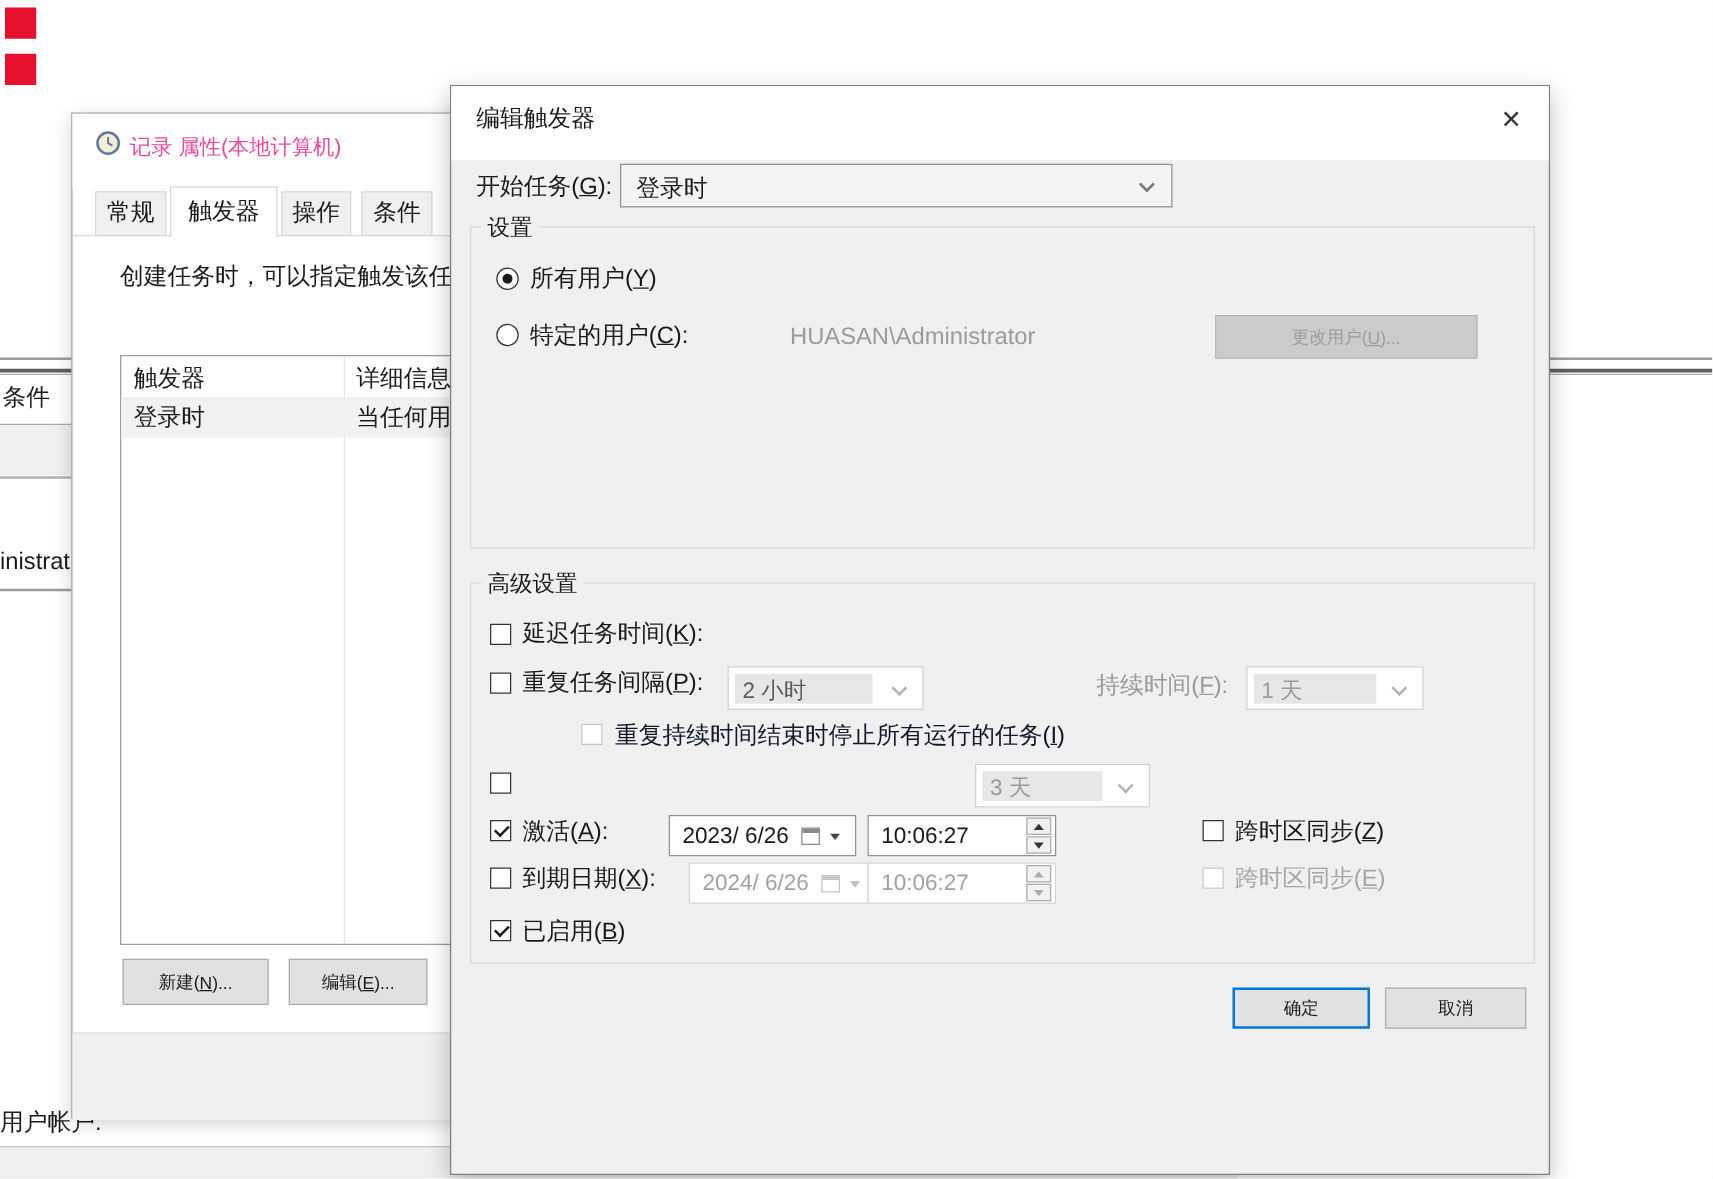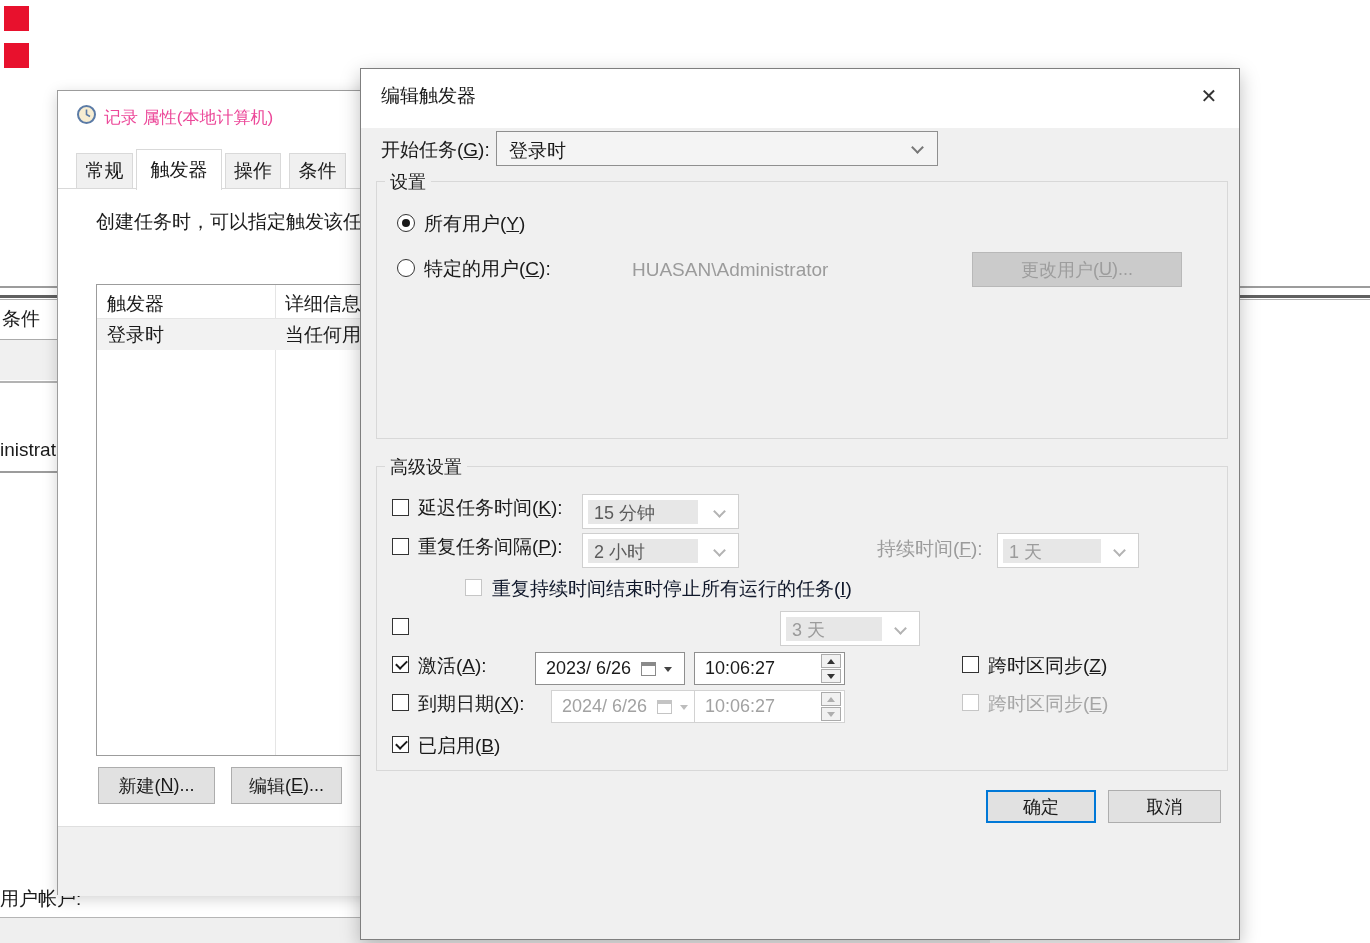--- a/index.html
+++ b/index.html
@@ -15,21 +15,21 @@
   .win { position:absolute; background:#fff; border:1px solid #9c9c9c; box-shadow:0 4px 14px rgba(0,0,0,.18); }
   .dlg { position:absolute; background:#f0f0f0; border:1px solid #7f7f7f; box-shadow:0 6px 18px rgba(0,0,0,.25); }
   .titlebar { position:absolute; left:0; top:0; right:0; background:#fff; }
 
   
   .tab { position:absolute; top:62px; height:36px; background:#f0f0f0; border:1px solid #d9d9d9;
          font-size:19px; text-align:center; line-height:34px; color:#1a1a1a; }
   .tab.active { top:58px; height:41px; background:#fff; border-bottom:none; z-index:2; }
 
   
-  .btn { position:absolute; background:#e1e1e1; border:1px solid #adadad; font-size:18px;
+  .btn { position:absolute; background:#e1e1e1; border:1px solid #adadad; font-size:14px;
          display:flex; align-items:center; justify-content:center; color:#1a1a1a; }
   .btn.primary { border:2px solid #0078d7; }
   .btn.disabled { background:#cbcbcb; border:1px solid #b8b8b8; color:#9d9d9d; }
 
   
   .combo { position:absolute; background:#f4f4f4; border:1px solid #8f8f8f; }
   .combo .val { position:absolute; left:12px; top:6px; font-size:19px; }
   .combo2 { position:absolute; background:#fff; border:1px solid #cfcfcf; }
   .combo2 .inner { position:absolute; left:5px; top:5px; height:24px; background:#e7e7e7; }
   .combo2 .val { position:absolute; left:11px; top:6px; font-size:18px; color:#5c5c5c; }
@@ -155,25 +155,20 @@
       <span class="abs txt" style="left:47px; top:76px;">特定的用户(<u>C</u>):</span>
       <span class="abs txt gray" style="left:255px; top:77px;">HUASAN\Administrator</span>
       <button class="btn disabled" style="left:595px; top:70px; width:210px; height:35px;">更改用户(<u>U</u>)...</button>
     </div>
 
     <div class="grp" style="left:15px; top:397px; width:852px; height:305px;text-decoration:underline;">
       <span class="grp-label">高级设置</span>
 
       <span class="cb" style="left:15px; top:32px;"></span>
       <span class="abs txt" style="left:41px; top:30px;">延迟任务时间(<u>K</u>):</span>
-      <div class="combo2" style="left:205px; top:27px; width:157px; height:35px;">
-        <span class="inner" style="width:110px;"></span>
-        <span class="val">15 分钟</span>
-        <span class="chev lite" style="right:14px; top:12px;"></span>
-      </div>
 
       <span class="cb" style="left:15px; top:71px;"></span>
       <span class="abs txt" style="left:41px; top:69px;">重复任务间隔(<u>P</u>):</span>
       <div class="combo2" style="left:205px; top:66px; width:157px; height:35px;">
         <span class="inner" style="width:110px;"></span>
         <span class="val">2 小时</span>
         <span class="chev lite" style="right:14px; top:12px;"></span>
       </div>
       <span class="abs txt gray" style="left:500px; top:71px;">持续时间(<u>F</u>):</span>
       <div class="combo2 dim" style="left:620px; top:66px; width:142px; height:35px;">

